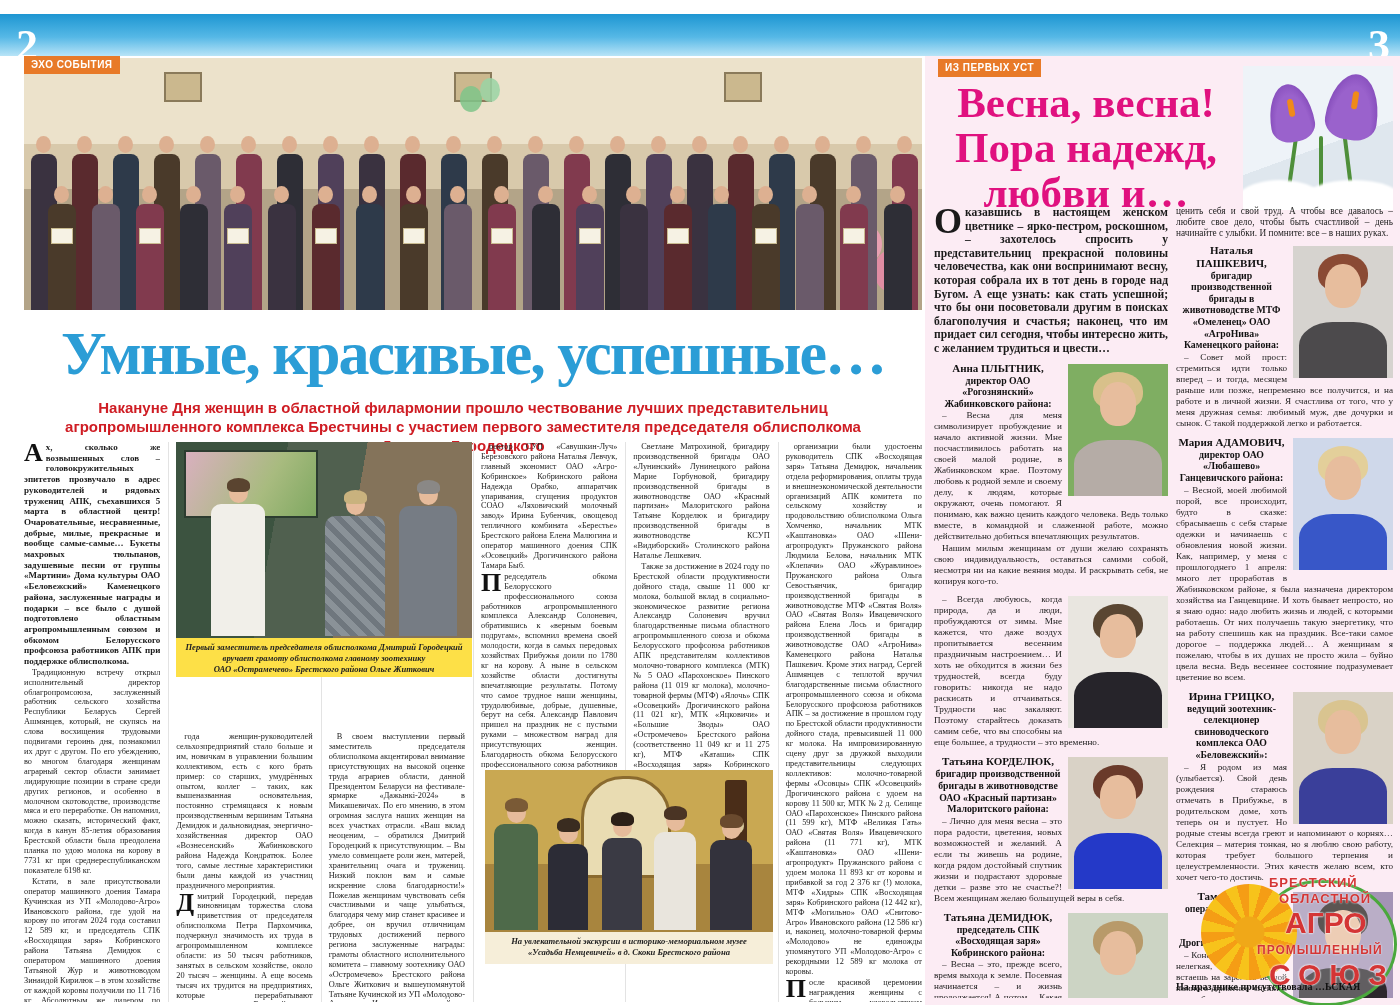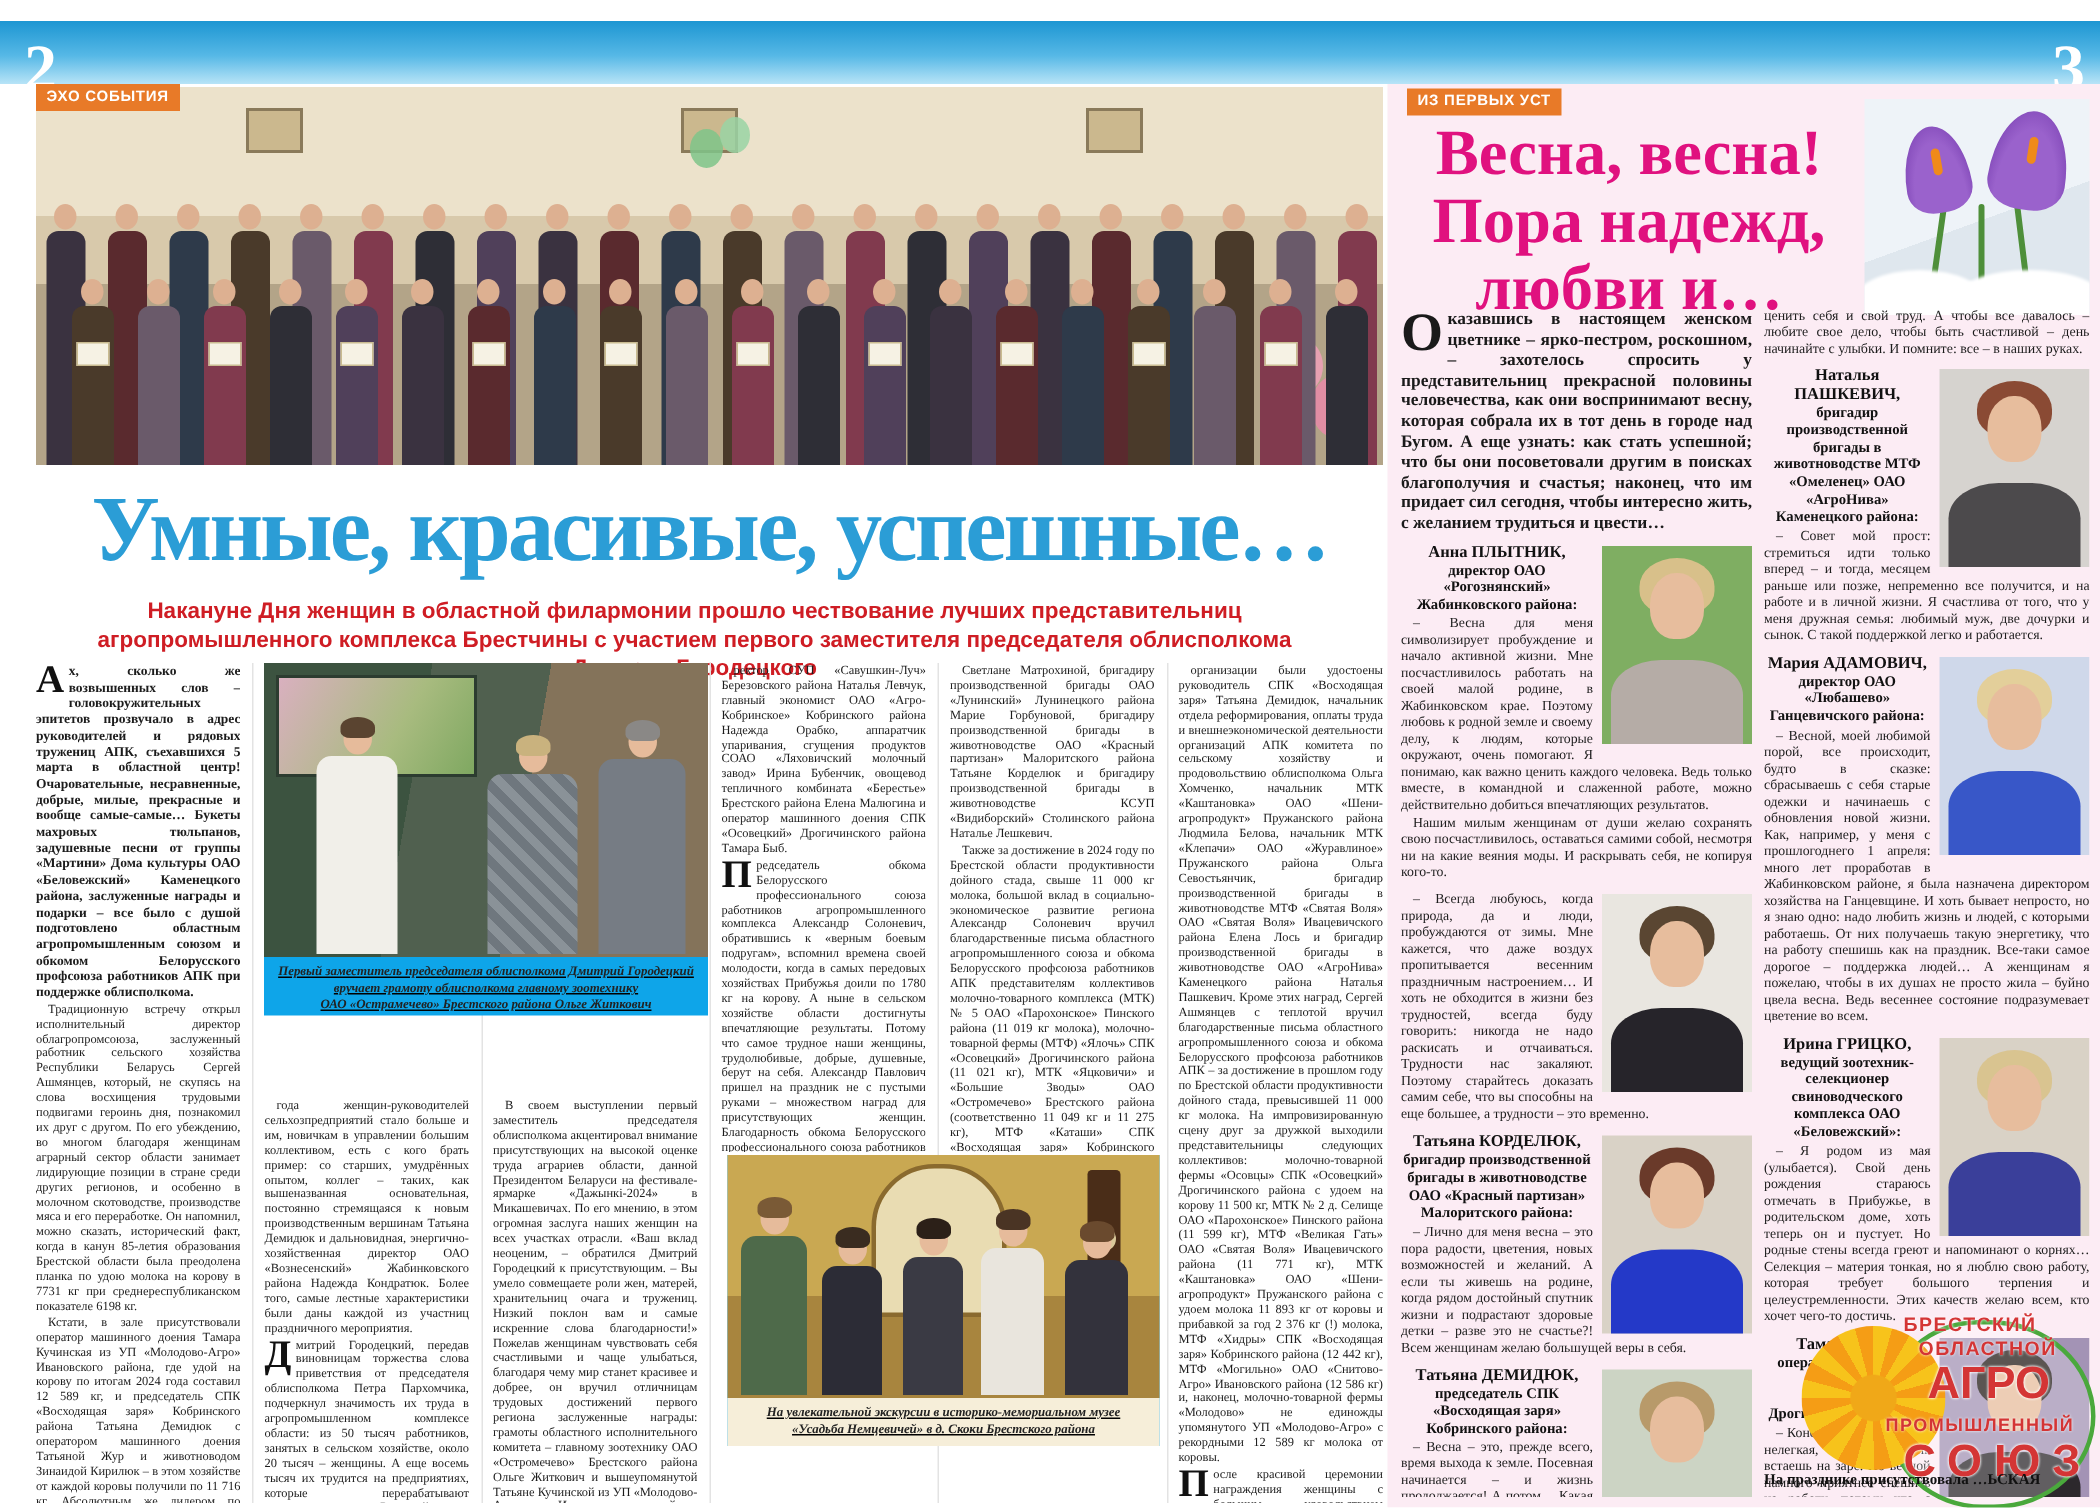--- a/index.html
+++ b/index.html
@@ -44,21 +44,21 @@
   .col{flex:1 1 0;overflow:hidden;height:560px;}
   .col + .col{border-left:1px solid #e3e3e3;padding-left:7px;}
   .bp{margin:0 0 1px 0;font-size:8.3px;line-height:9.9px;text-align:justify;color:#1c1c1c;
       text-indent:8px;}
   .bp.lead{font-weight:bold;font-size:9px;line-height:10.7px;text-indent:0;}
   .dropcap{float:left;font:bold 26px/22px "Liberation Serif",serif;padding:0 3px 0 0;color:#111;}
   .spacer-photo1{height:290px;}
   .clip{height:326px;overflow:hidden;}
 
   
-  .photoblock{position:absolute;z-index:3;background:#0ea5e9;text-decoration:underline;}
+  .photoblock{position:absolute;z-index:3;background:#fde047;}
   .ph-img{position:relative;overflow:hidden;}
   .cap{font:bold italic 8.6px/11px "Liberation Serif",serif;text-align:center;color:#222;}
   .cap2bg{background:#f6eed9;padding:4px 2px 6px 2px;}
   .cap1bg{padding:4px 2px 2px 2px;}
 
   
   .stage{width:100%;height:196px;background:linear-gradient(100deg,#3c5340 0 34%,#50604f 34% 58%,#84735a 58% 100%);}
   .screen{position:absolute;left:8px;top:8px;width:130px;height:64px;
       background:linear-gradient(120deg,#d9b0bf,#a8bb7f 60%,#7fa861);border:2px solid #2c3c30;}
   .fig{position:absolute;bottom:0;z-index:2;}
@@ -363,21 +363,21 @@
           <div class="portrait" style="--pbg: #7fae62; --phair: #d8c08a; --ptop: #b5aca6;">
             <div class="p-hair"></div>
             <div class="p-face"></div>
             <div class="p-torso"></div>
           </div>
           <div class="entry-head">
             <div class="ename">Анна ПЛЫТНИК,</div>
             <div class="etitle">директор ОАО «Рогознянский» Жабинковского района:</div>
           </div>
           <p class="etext">– Весна для меня символизирует пробуждение и начало активной жизни. Мне посчастливилось работать на своей малой родине, в Жабинковском крае. Поэтому любовь к родной земле и своему делу, к людям, которые окружают, очень помогают. Я понимаю, как важно ценить каждого человека. Ведь только вместе, в командной и слаженной работе, можно действительно добиться впечатляющих результатов.</p>
-          <p class="etext">Нашим милым женщинам от души желаю сохранять свою посчастливилось, оставаться самими собой, несмотря ни на какие веяния моды. И раскрывать себя, не копируя кого-то.</p>
+          <p class="etext">Нашим милым женщинам от души желаю сохранять свою индивидуальность, оставаться самими собой, несмотря ни на какие веяния моды. И раскрывать себя, не копируя кого-то.</p>
         </div>
         <div class="entry">
           <div class="portrait" style="--pbg: #e9e6e0; --phair: #5a4632; --ptop: #26242a;">
             <div class="p-hair"></div>
             <div class="p-face"></div>
             <div class="p-torso"></div>
           </div>
           <p class="etext">– Всегда любуюсь, когда природа, да и люди, пробуждаются от зимы. Мне кажется, что даже воздух пропитывается весенним праздничным настроением… И хоть не обходится в жизни без трудностей, всегда буду говорить: никогда не надо раскисать и отчаиваться. Трудности нас закаляют. Поэтому старайтесь доказать самим себе, что вы способны на еще большее, а трудности – это временно.</p>
         </div>
         <div class="entry">

